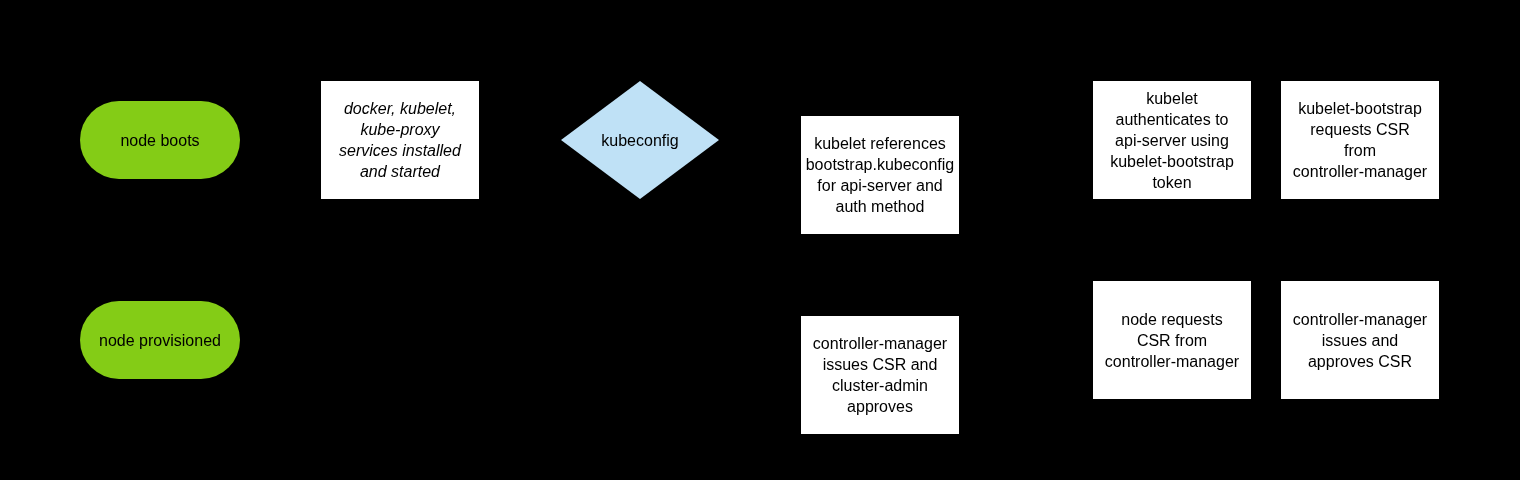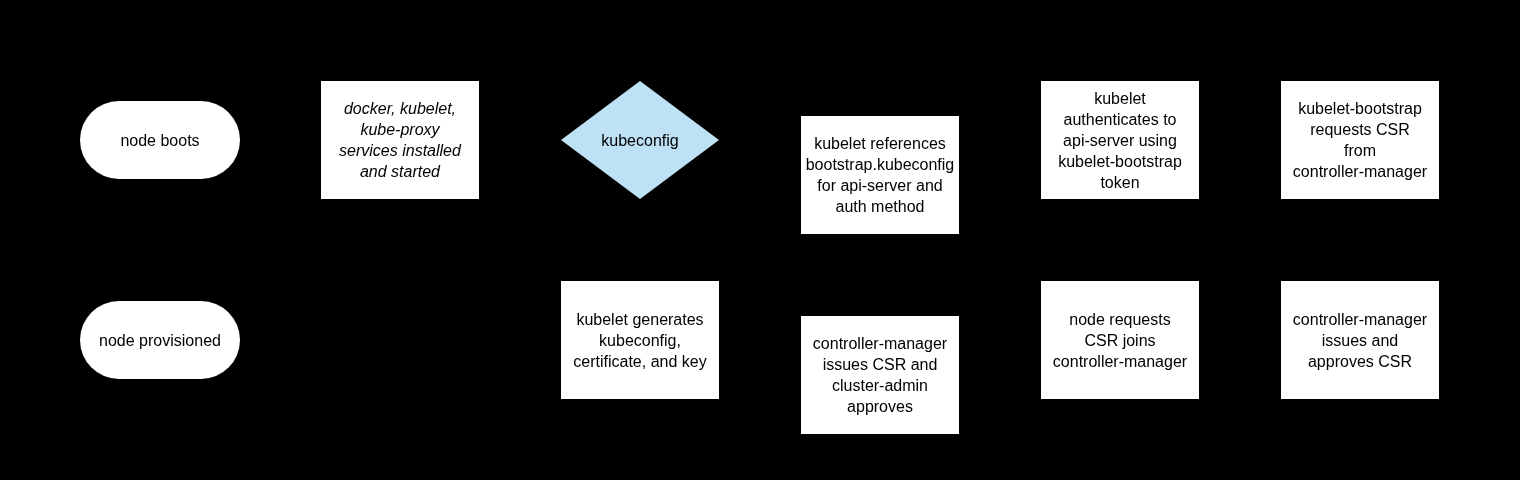--- a/index.html
+++ b/index.html
@@ -28,35 +28,35 @@
     box-sizing: border-box;
   }
   .process {
     width: 158px;
     height: 118px;
     background: #ffffff;
   }
   .terminator {
     width: 160px;
     height: 78px;
-    background: #ffffff;
+    background: #84cc16;
     border-radius: 39px;
   }
   .decision {
     width: 158px;
     height: 118px;
     background: #bfe1f6;
     clip-path: polygon(50% 0, 100% 50%, 50% 100%, 0 50%);
   }
   
   .c1 { left: 80px; }
   .c2 { left: 321px; font-style: italic; }
   .c3 { left: 561px; }
   .c4 { left: 801px; margin-top: 35px; }
-  .c5 { left: 1041px; }
+  .c5 { left: 1093px; }
   .c6 { left: 1281px; }
   
   .r1-box  { top: 81px; }
   .r1-pill { top: 101px; }
   .r2-box  { top: 281px; }
   .r2-pill { top: 301px; text-align: right; }
 </style>
 </head>
 <body>
 
@@ -83,30 +83,27 @@
 token</div>
 
   <div class="node process c6 r1-box">kubelet-bootstrap
 requests CSR
 from
 controller-manager</div>
 
   <div class="node terminator c1 r2-pill">node provisioned</div>
 
 
-  <div class="node process c3 r2-box">kubelet generates
-kubeconfig,
-certificate, and key</div>
 
   <div class="node process c4 r2-box">controller-manager
 issues CSR and
 cluster-admin
 approves</div>
 
   <div class="node process c5 r2-box">node requests
-CSR joins
+CSR from
 controller-manager</div>
 
   <div class="node process c6 r2-box">controller-manager
 issues and
 approves CSR</div>
 
 </div>
 
 </body></html>

